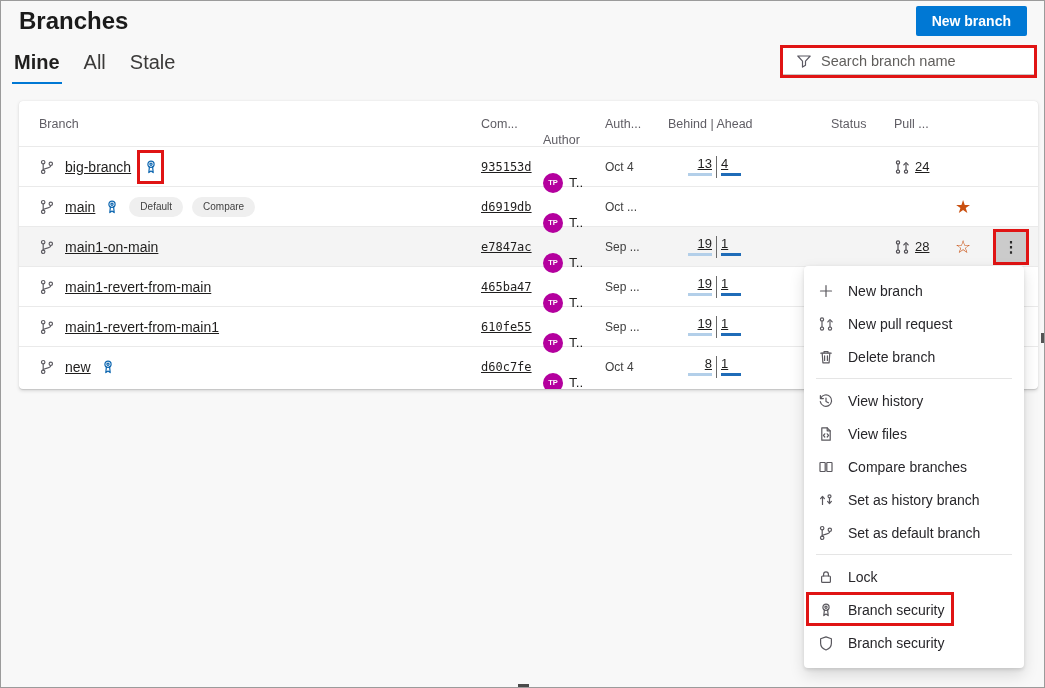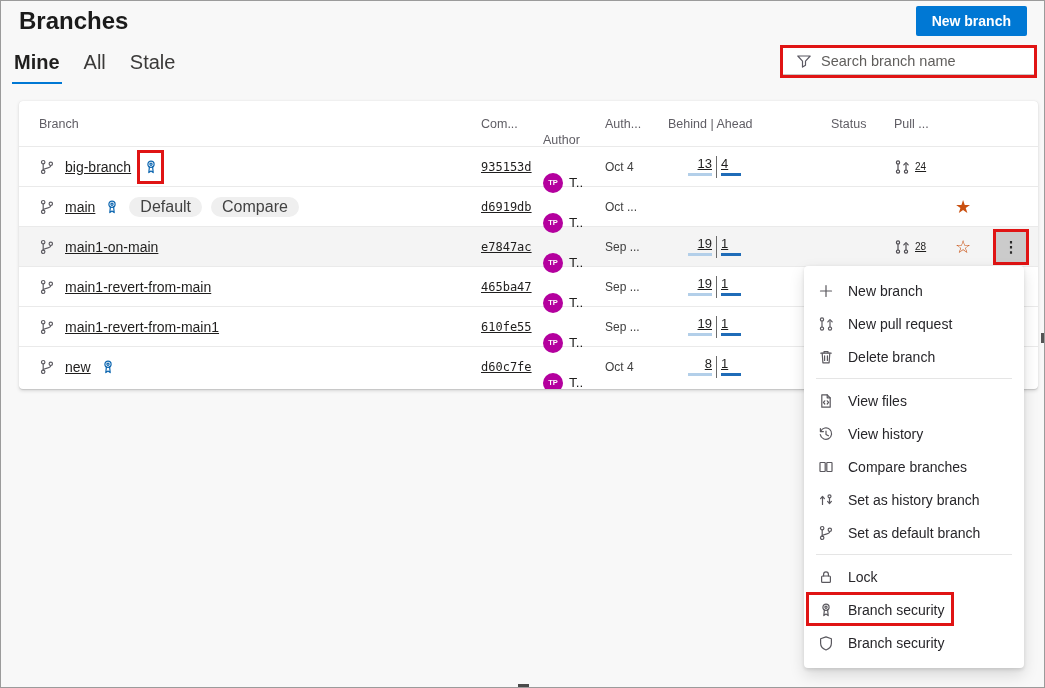--- a/index.html
+++ b/index.html
@@ -63,39 +63,39 @@
 
   .branch-ic { color:#5f5d64; margin-right:10px; }
   .lnk { color:#1f1e1d; text-decoration:underline; cursor:pointer; }
   .bname { font-size:14px; }
   .commit-lnk { font-family:"DejaVu Sans Mono", monospace; font-size:12px; }
   .policy-ic { color:#0d66b0; margin-left:9px; }
   .hl-policy { display:inline-flex; align-items:center; justify-content:center;
     border:3px solid #e01414; width:27px; height:34px; margin-left:6px; }
   .hl-policy .policy-ic { margin-left:0; }
   .pill { background:#efefef; border-radius:10px; height:20px; line-height:20px;
-    padding:0 11px; font-size:16px; color:#424242; margin-left:9px; }
+    padding:0 11px; font-size:10px; color:#424242; margin-left:9px; }
 
   .avatar { width:20px; height:20px; border-radius:50%; background:#b4009e; color:#fff;
     font-size:7.5px; font-weight:700; display:flex; align-items:center; justify-content:center;
     margin-right:6px; flex:none; }
   .author-t { font-size:13.5px; color:#201f1e; }
   .date-t { font-size:12px; color:#404040; }
 
   .ba-wrap { display:flex; align-items:flex-start; margin-left:18px; }
   .ba-col { display:flex; flex-direction:column; width:30px; font-size:13px; }
   .ba-behind { align-items:flex-end; padding-right:4px; }
   .ba-ahead { align-items:flex-start; padding-left:4px; }
   .ba-div { width:1px; height:22px; background:#6b6b6b; flex:none; }
   .bar { height:3px; margin-top:2px; }
   .bar-behind { width:24px; background:#b3cfe9; }
   .bar-ahead { width:20px; background:#1f6cb8; }
 
   .pr-ic { color:#4d4b51; margin-right:5px; }
-  .pull-lnk { font-size:10px; }
+  .pull-lnk { font-size:13px; }
   .star { font-size:18px; color:#ca5010; line-height:1; cursor:pointer; }
 
   .hl-more { display:inline-flex; border:3px solid #e01414; }
   .more-btn { width:30px; height:30px; border:none; background:#cbcbcb; color:#2b2b2b;
     font-size:15px; font-weight:700; display:flex; align-items:center; justify-content:center; cursor:pointer; }
 
   
   .menu {
     position:absolute; left:803px; top:265px; width:220px; height:402px;
     background:#fff; border-radius:4px; padding:8px 0;
@@ -476,37 +476,37 @@
           <path d="M4.2 4.2l.7 9.6h6.2l.7-9.6"></path>
           <path d="M6.6 6.8v4.6M9.4 6.8v4.6"></path>
         </svg>
     </span>
     <span class="mi-label">Delete branch</span>
   </div>
   <div class="menu-divider"></div>
   <div class="mi">
     <span class="mi-ic ic">
       <svg width="16" height="16" viewBox="0 0 16 16">
+          <path d="M2.7 5.3A5.7 5.7 0 1 1 2.3 8.6"></path>
+          <path d="M2.4 2.6v3h3"></path>
+          <path d="M8 5v3.4l2.4 1.4"></path>
+        </svg>
+    </span>
+    <span class="mi-label">View history</span>
+  </div>
+  <div class="mi">
+    <span class="mi-ic ic">
+      <svg width="16" height="16" viewBox="0 0 16 16">
           <path d="M3.8 1.8h5.4l3 3v9.4H3.8z"></path>
           <path d="M9.2 1.8v3h3"></path>
           <path d="M6.8 7.8 5.4 9.4l1.4 1.6"></path>
           <path d="M9.2 7.8l1.4 1.6-1.4 1.6"></path>
         </svg>
     </span>
     <span class="mi-label">View files</span>
-  </div>
-  <div class="mi">
-    <span class="mi-ic ic">
-      <svg width="16" height="16" viewBox="0 0 16 16">
-          <path d="M2.7 5.3A5.7 5.7 0 1 1 2.3 8.6"></path>
-          <path d="M2.4 2.6v3h3"></path>
-          <path d="M8 5v3.4l2.4 1.4"></path>
-        </svg>
-    </span>
-    <span class="mi-label">View history</span>
   </div>
   <div class="mi">
     <span class="mi-ic ic">
       <svg width="16" height="16" viewBox="0 0 16 16">
           <rect x="2" y="3.5" width="5.2" height="9" rx="0.5"></rect>
           <rect x="8.8" y="3.5" width="5.2" height="9" rx="0.5"></rect>
         </svg>
     </span>
     <span class="mi-label">Compare branches</span>
   </div>

